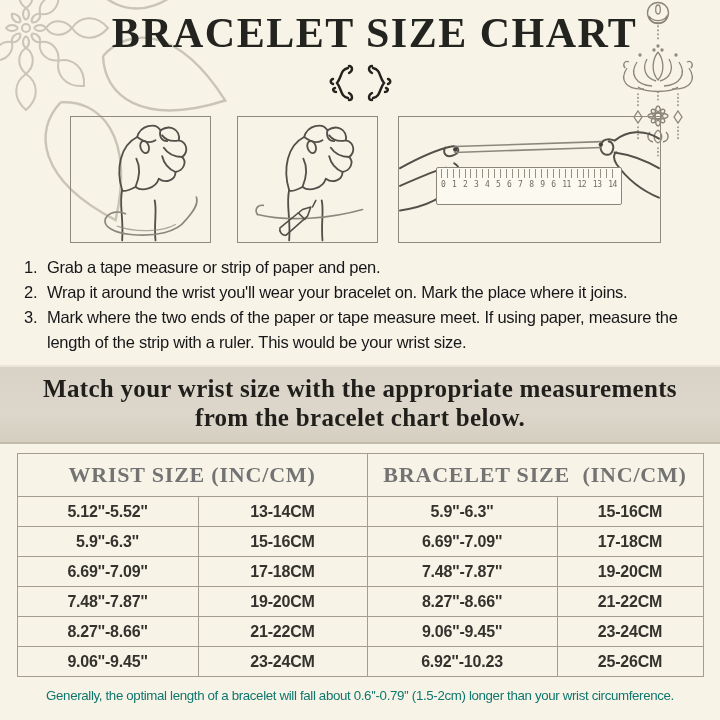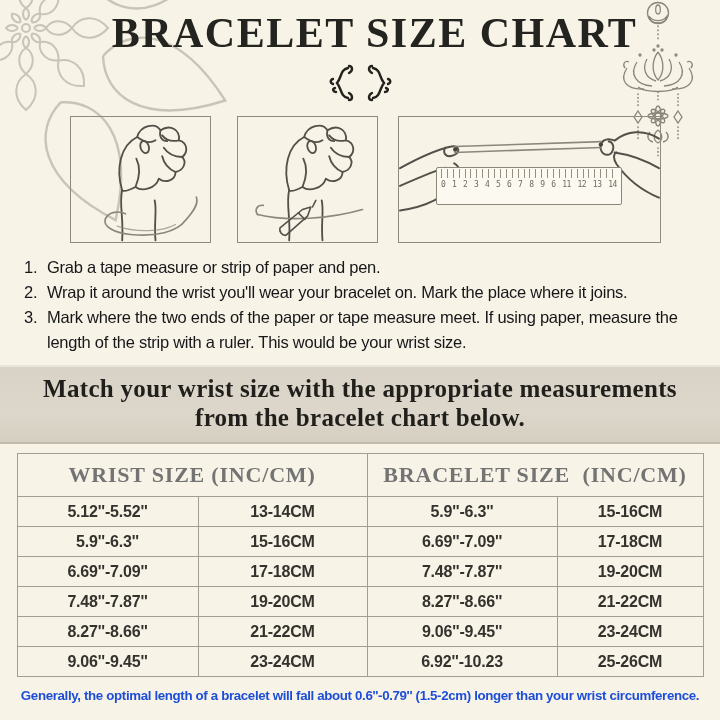--- a/index.html
+++ b/index.html
@@ -146,23 +146,23 @@
     font-size:16px;
     letter-spacing:-0.2px;
     color:#33322d;
     padding:5.5px 0;
   }
   
   .footnote{
     margin-top:11px;
     text-align:center;
     font-size:13.3px;
-    font-weight:700;
+    font-weight:400;
     letter-spacing:-0.35px;
-    color:#1d4ed8;
+    color:#0f766e;
   }
 </style>
 </head>
 <body>
 
 <svg width="0" height="0" style="position:absolute" aria-hidden="true">
   <defs>
     <g id="fist" stroke="#53504a" stroke-width="2.2" fill="none" stroke-linecap="round" stroke-linejoin="round">
       <path d="M58,148 C60,120 54,104 58,88"></path>
       <path d="M98,148 C96,126 100,112 97,100"></path>

